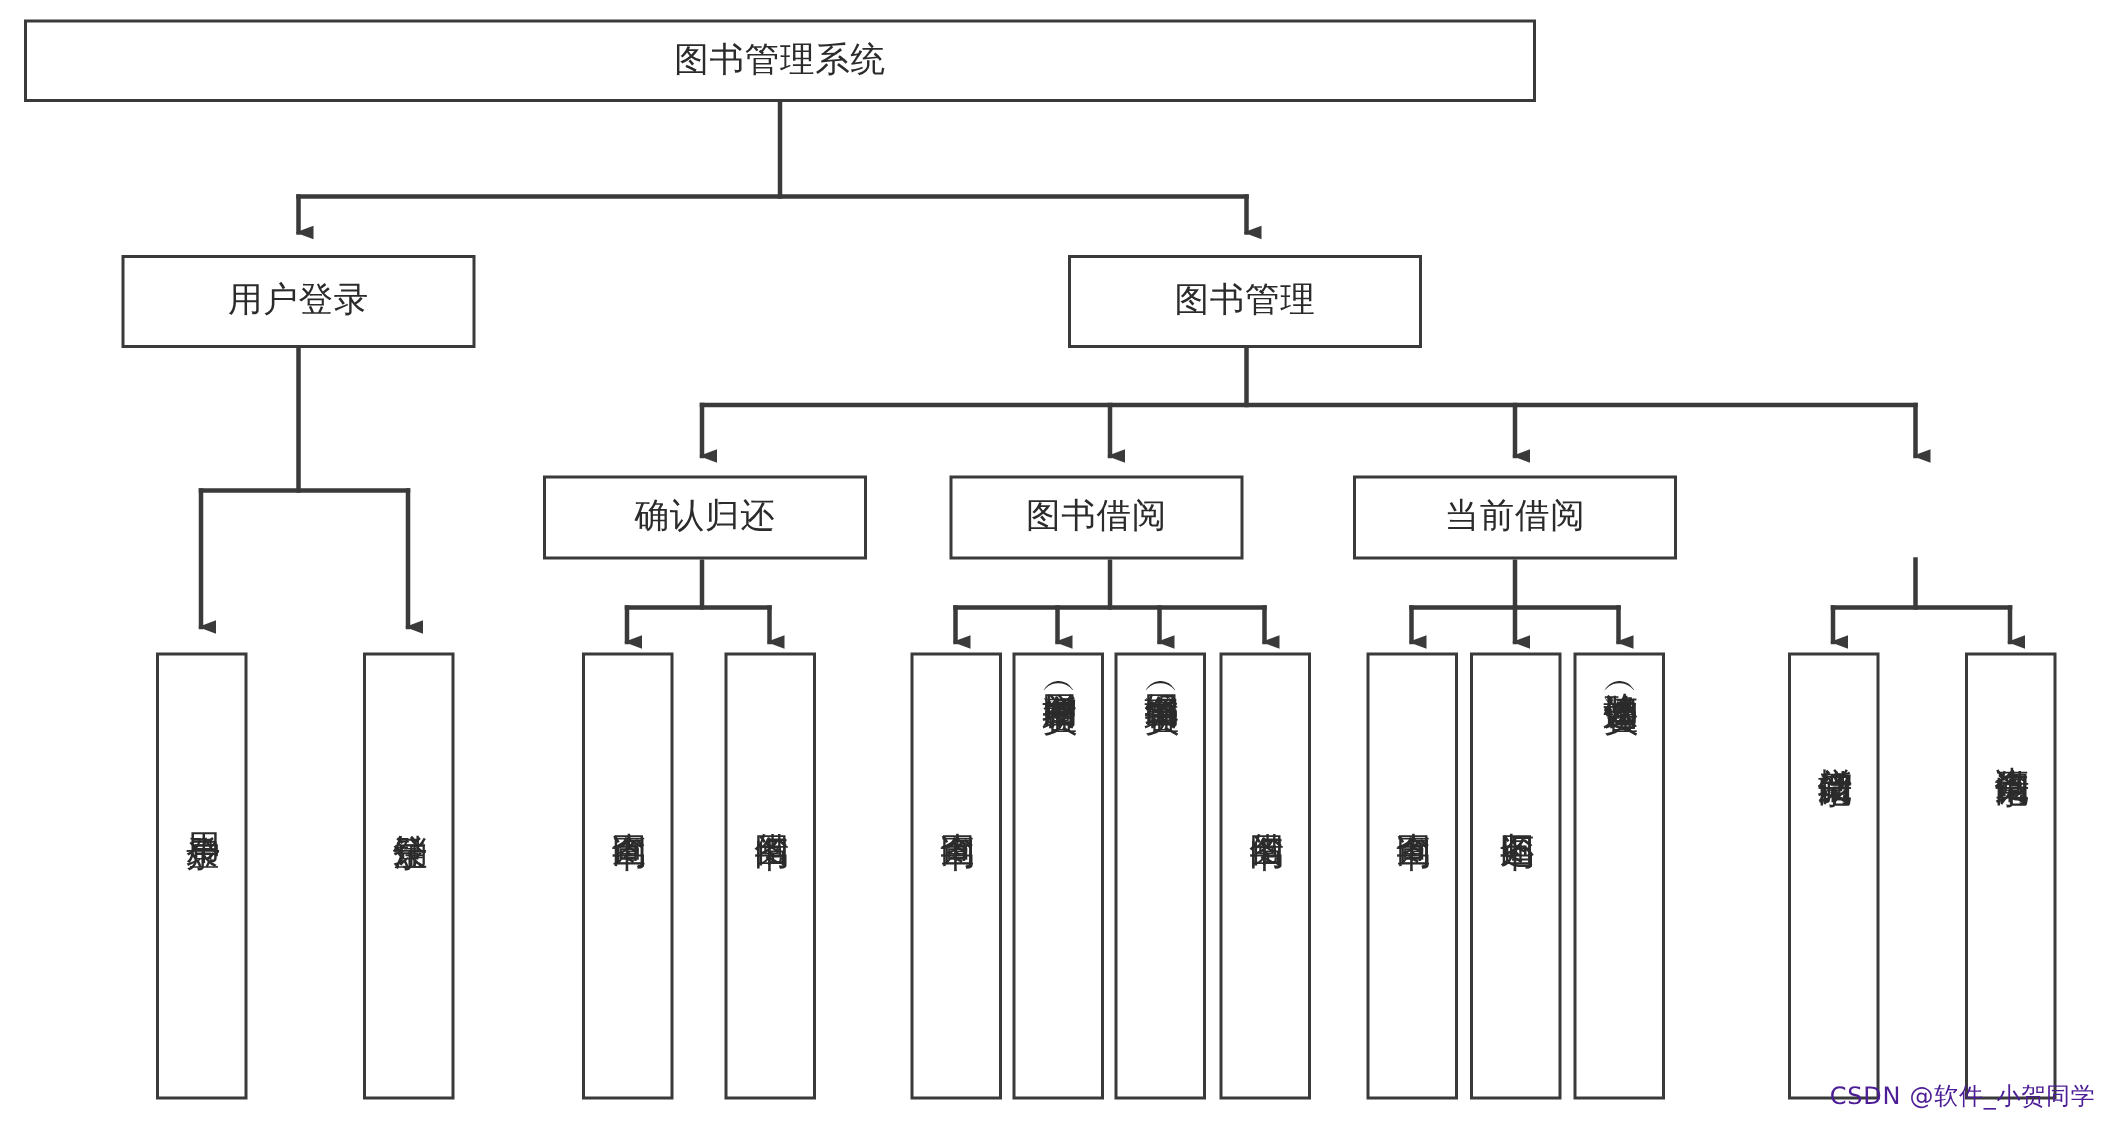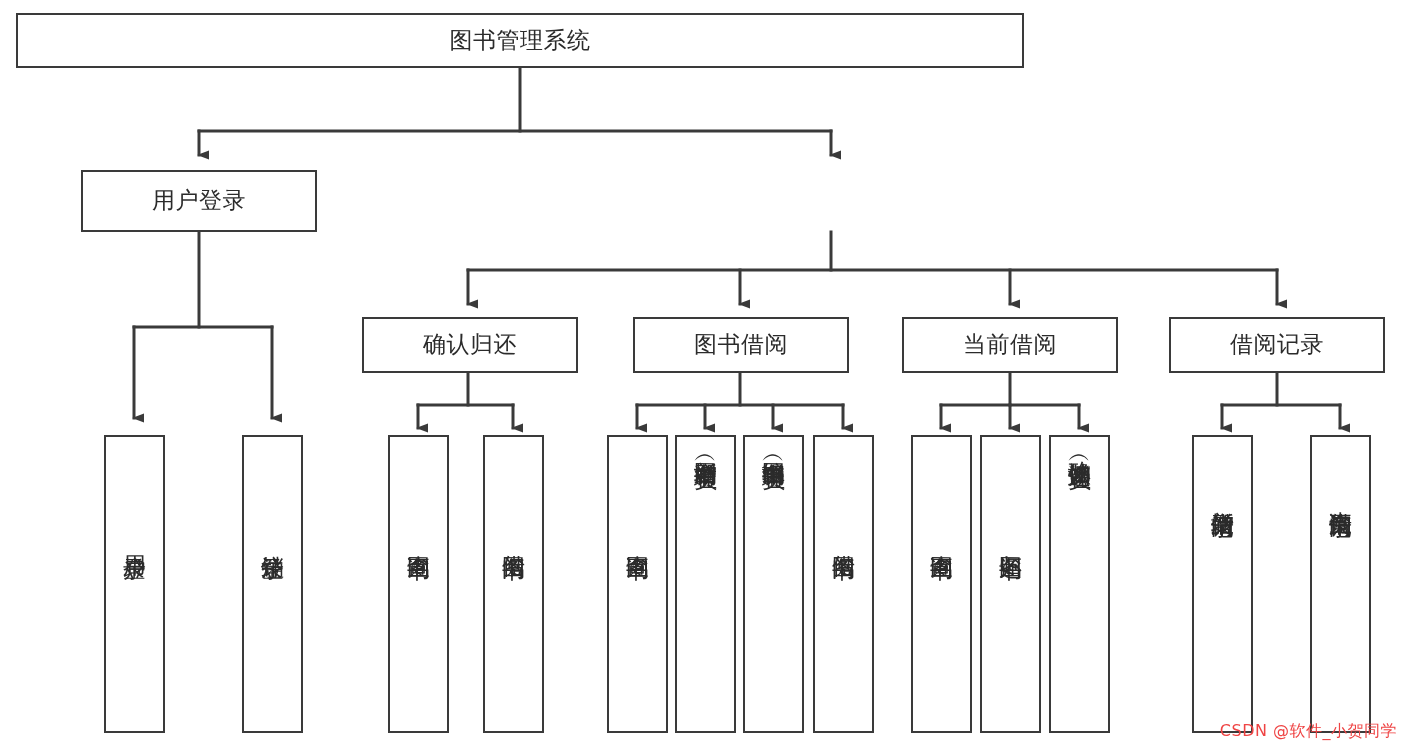--- a/index.html
+++ b/index.html
@@ -58,21 +58,21 @@
     padding-top: 50px;
   }
   .node-v.pad2 .label {
     padding-top: 94px;
   }
   .watermark {
     position: absolute;
     right: 8px;
     bottom: 5px;
     font-size: 16px;
-    color: #ef4444;
+    color: #4c1d95;
     white-space: nowrap;
     letter-spacing: 0.5px;
   }
 </style>
 </head>
 <body>
 
 <div id="canvas">
 
   <svg id="wires" viewBox="0 0 1405 747" xmlns="http://www.w3.org/2000/svg">
@@ -126,36 +126,36 @@
   </svg>
 
   <div class="node node-h" style="left:16px; top:13px; width:1008px; height:55px;">
     <span class="label">图书管理系统</span>
   </div>
 
   <div class="node node-h" style="left:81px; top:170px; width:236px; height:62px;">
     <span class="label">用户登录</span>
   </div>
 
+  <div class="node node-h" style="left:712px; top:170px; width:236px; height:62px;">
+    <span class="label">图书管理</span>
+  </div>
 
   <div class="node node-h" style="left:362px; top:317px; width:216px; height:56px;">
     <span class="label">确认归还</span>
   </div>
 
-  <div class="node node-h" style="left:633px; top:317px; width:216px; height:56px;">
+  <div class="node node-h" style="left:633px; top:317px; width:196px; height:56px;">
     <span class="label">图书借阅</span>
   </div>
 
   <div class="node node-h" style="left:902px; top:317px; width:216px; height:56px;text-align:right;">
     <span class="label">当前借阅</span>
   </div>
 
-  <div class="node node-h" style="left:1169px; top:317px; width:216px; height:56px;">
-    <span class="label">借阅记录</span>
-  </div>
 
   <div class="node node-v pad2" style="left:104px; top:435px; width:61px; height:298px;">
     <span class="label">用户登录</span>
   </div>
 
   <div class="node node-v pad2" style="left:242px; top:435px; width:61px; height:298px;">
     <span class="label">注销登录</span>
   </div>
 
   <div class="node node-v pad2" style="left:388px; top:435px; width:61px; height:298px;">

